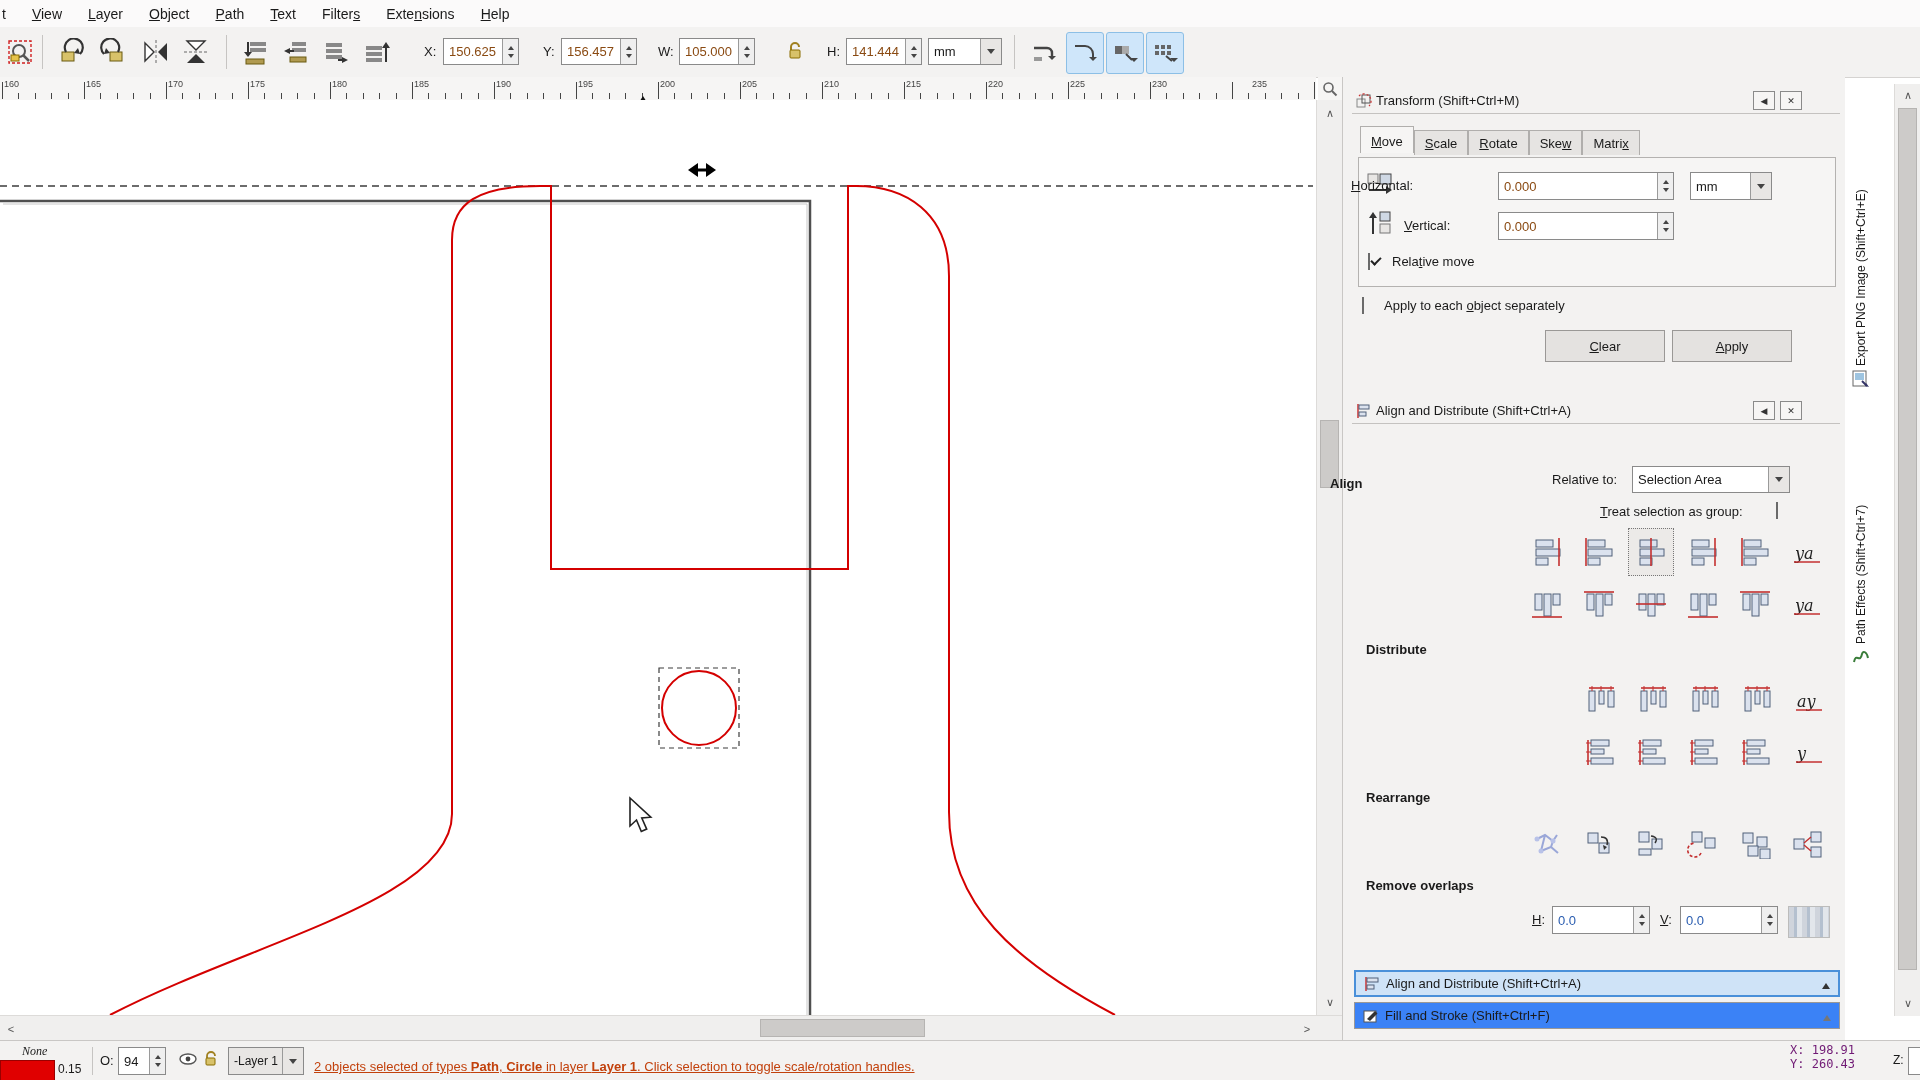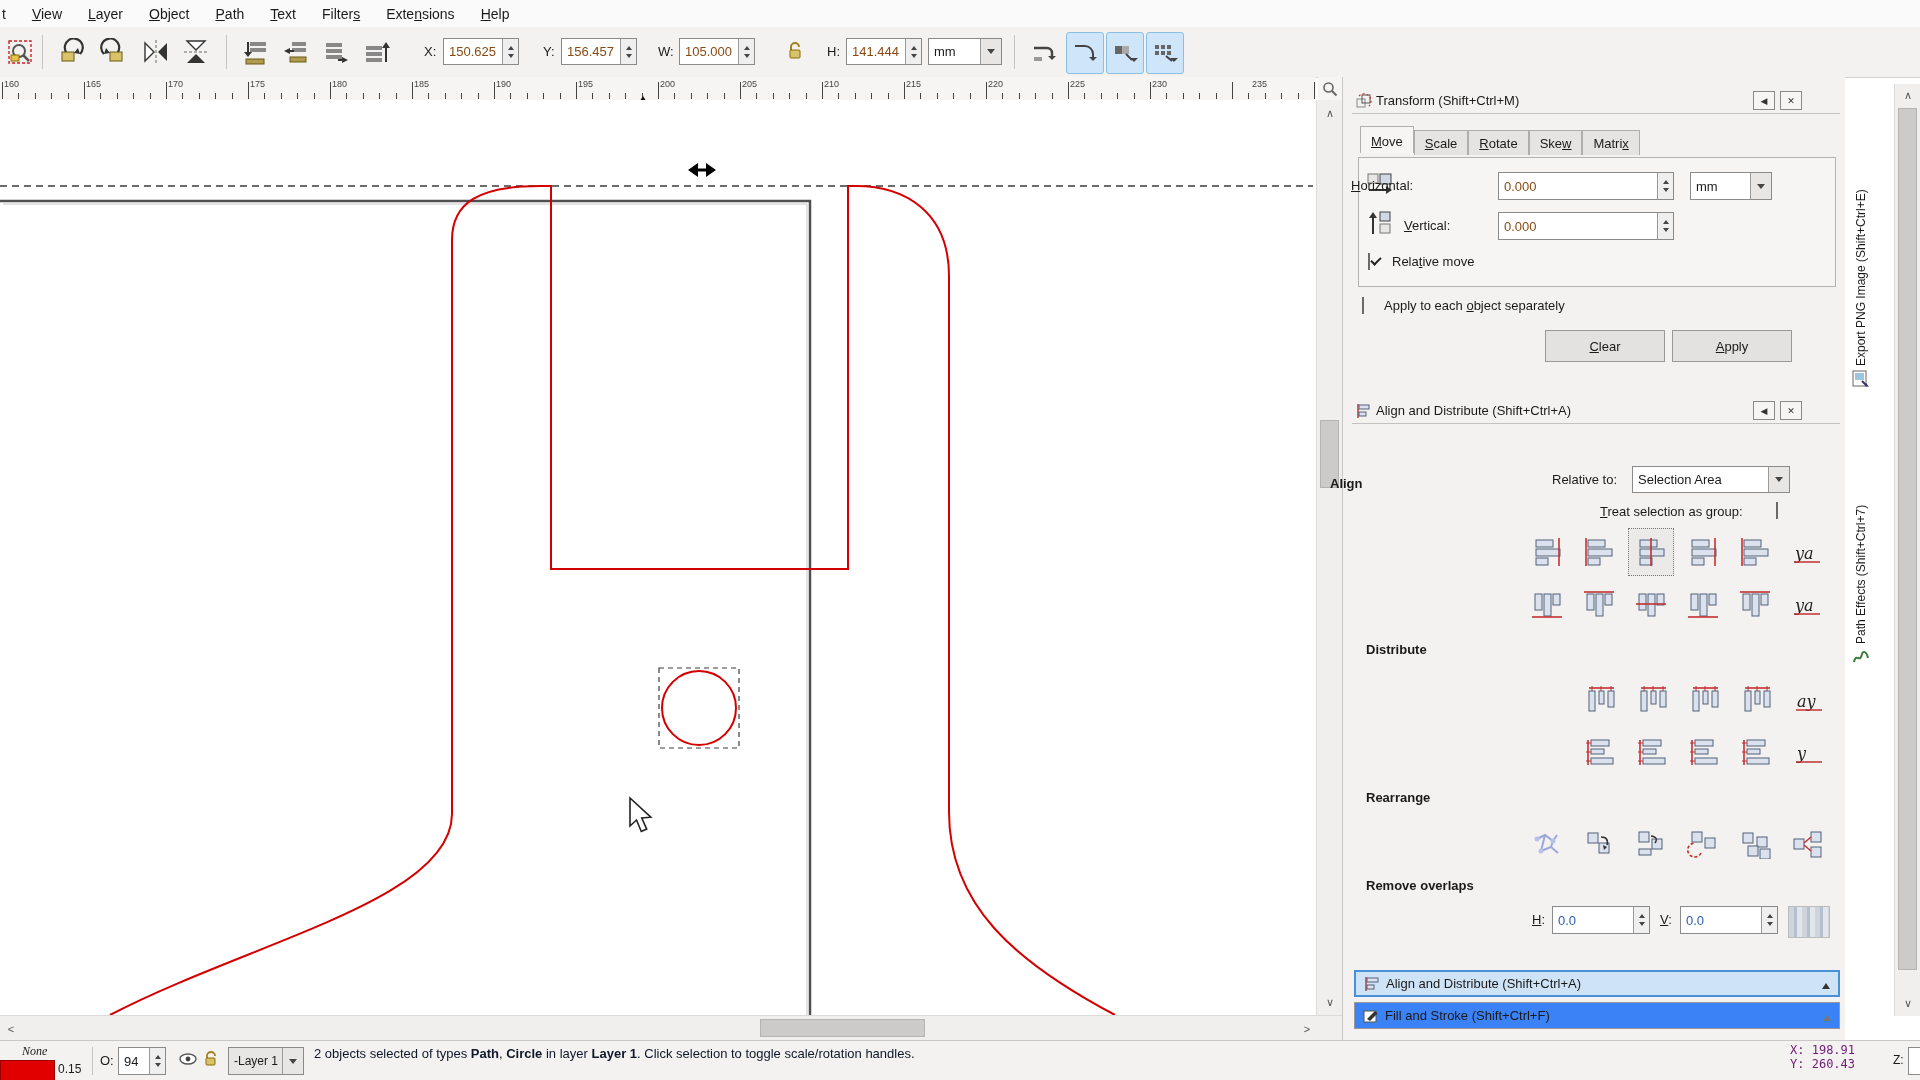--- a/index.html
+++ b/index.html
@@ -809,21 +809,21 @@
           <path d="M4,8 V6 a4,4 0 0 1 8,0" fill="none" stroke="#a08020" stroke-width="1.8"></path>
           <rect x="3" y="8" width="9" height="7" rx="1" fill="#d8c26a" stroke="#8a6d00"></rect>
         </svg>
     </span>
     <div class="abs dd" style="left:228px;top:6px;width:76px;height:28px;background:#e8e6e4;">
       <span class="txt" style="background:#e8e6e4;font-size:12px;">-Layer 1</span>
         <span class="ar">
           <i></i>
         </span>
     </div>
-    <div id="status-message" class="abs" style="left:314px;top:5px;white-space:nowrap;color:#0f172a;"><span>2 objects selected of types </span><span style="font-weight:bold">Path</span><span>, </span><span style="font-weight:bold">Circle</span><span> in layer </span><span style="font-weight:bold">Layer 1</span><span>. Click selection to toggle scale/rotation handles.</span></div>
+    <div id="status-message" class="abs" style="left:314px;top:18px;white-space:nowrap;color:#c2410c;text-decoration:underline;"><span>2 objects selected of types </span><span style="font-weight:bold">Path</span><span>, </span><span style="font-weight:bold">Circle</span><span> in layer </span><span style="font-weight:bold">Layer 1</span><span>. Click selection to toggle scale/rotation handles.</span></div>
     <div class="abs" style="left:1790px;top:2px;font-family:'DejaVu Sans Mono',monospace;font-size:12px;color:#701a75;">
       <div><span>X:</span> <span>198.91</span></div>
       <div><span>Y:</span> <span>260.43</span></div>
     </div>
     <span class="abs lbl" style="left:1893px;top:12px;font-size:12px;">Z:</span>
     <div class="abs field" style="left:1908px;top:6px;width:20px;height:28px;"></div>
   </div>
 
 </div>
 

